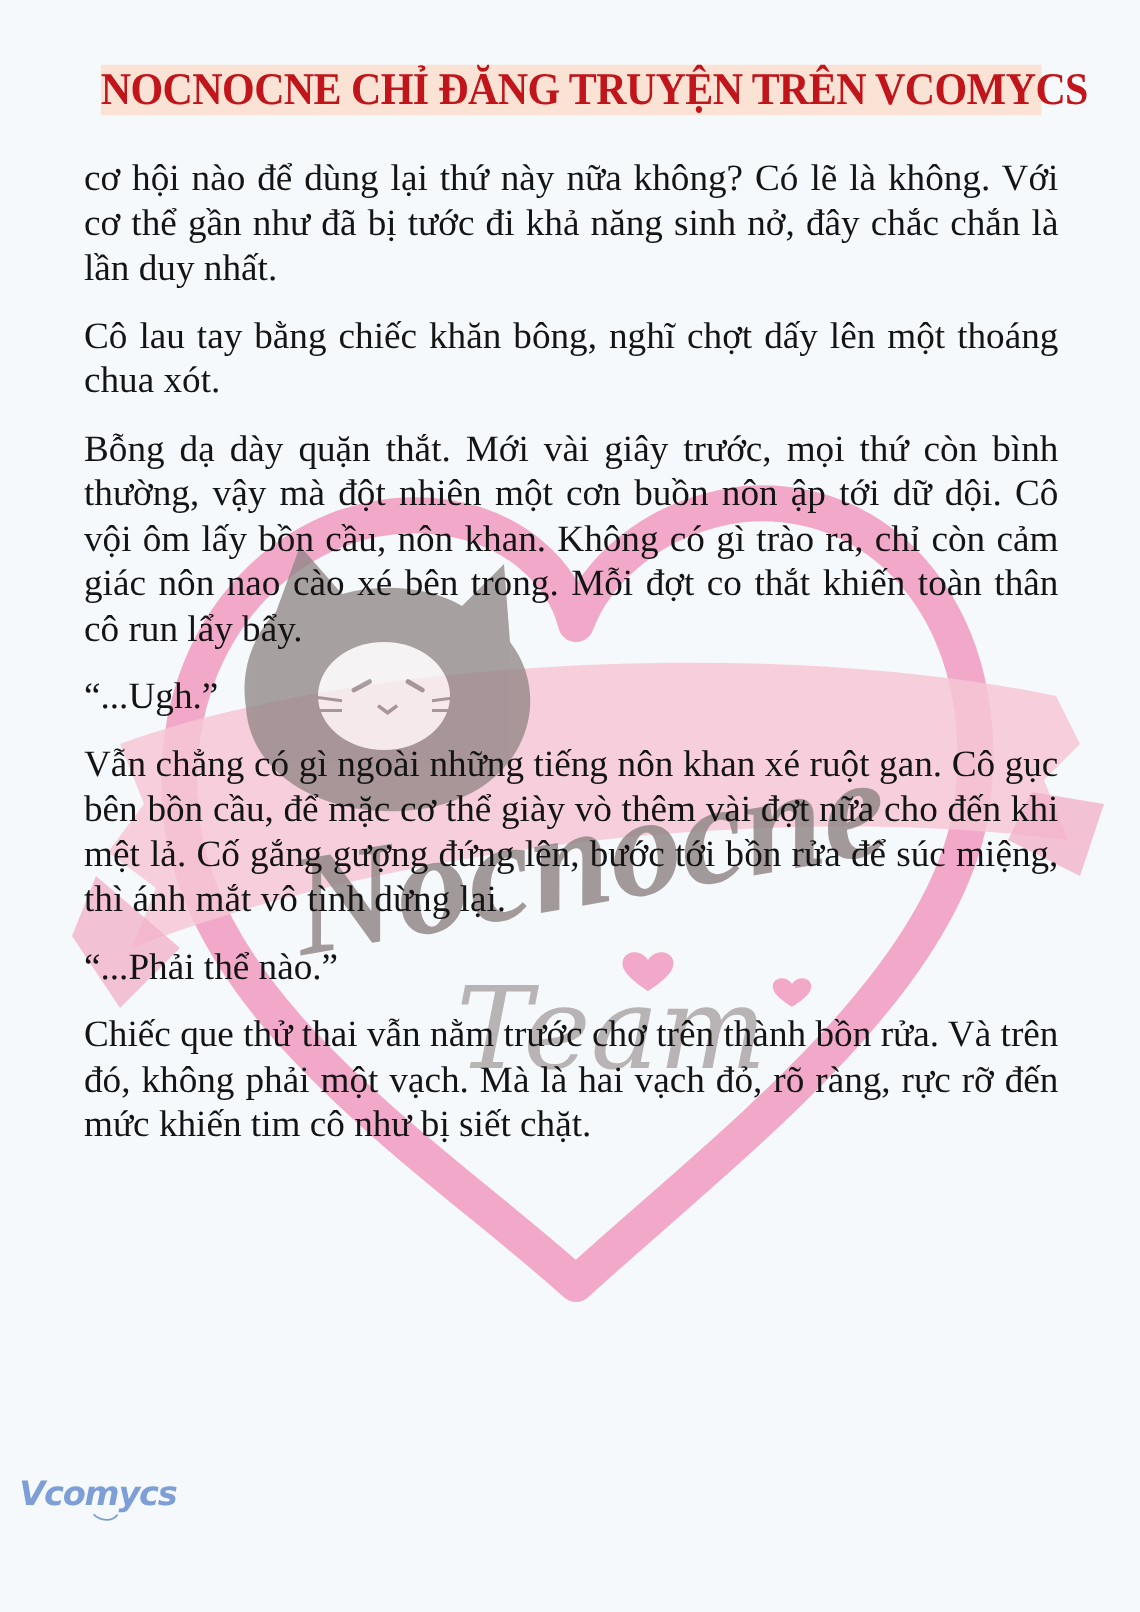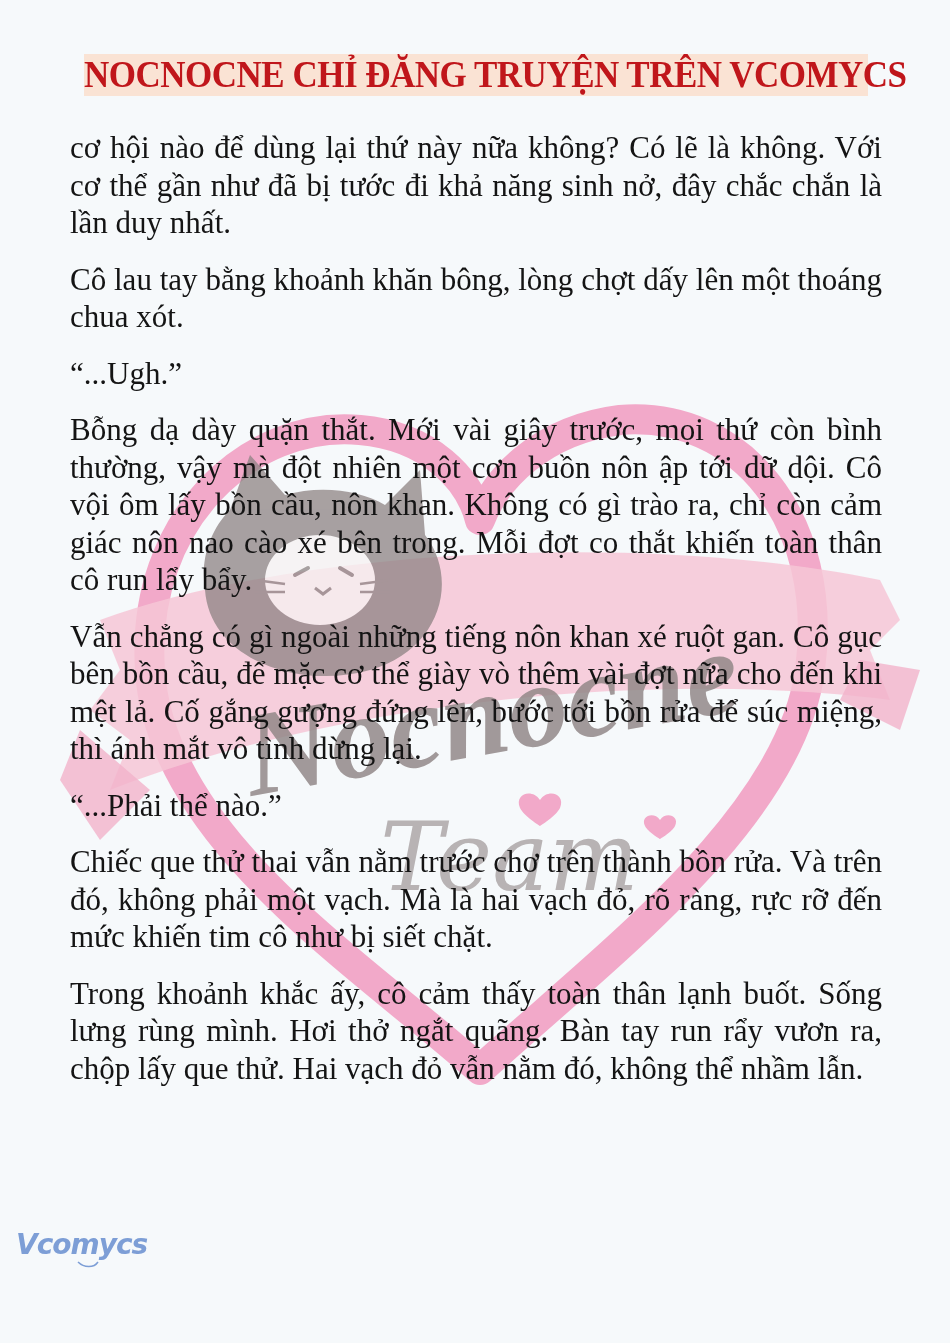--- a/index.html
+++ b/index.html
@@ -120,27 +120,26 @@
 
     <path d="M500 430 c -8 -12, -26 -6, -20 8 c 4 8, 20 18, 20 18 c 0 0, 16 -10, 20 -18 c 6 -14, -12 -20, -20 -8 Z" fill="#f2a9c9"></path>
     <path d="M620 450 c -6 -9, -20 -4, -15 6 c 3 6, 15 13, 15 13 c 0 0, 12 -7, 15 -13 c 5 -10, -9 -15, -15 -6 Z" fill="#f2a9c9"></path>
   </svg>
 
   <div class="header-banner"></div>
   <div class="header-title">NOCNOCNE CHỈ ĐĂNG TRUYỆN TRÊN VCOMYCS</div>
 
   <div class="content">
     <p class="para">cơ hội nào để dùng lại thứ này nữa không? Có lẽ là không. Với cơ thể gần như đã bị tước đi khả năng sinh nở, đây chắc chắn là lần duy nhất.</p>
-    <p class="para">Cô lau tay bằng khoảnh khăn bông, lòng chợt dấy lên một thoáng chua xót.</p>
+    <p class="para">Cô lau tay bằng chiếc khăn bông, nghĩ chợt dấy lên một thoáng chua xót.</p>
+    <p class="para">Bỗng dạ dày quặn thắt. Mới vài giây trước, mọi thứ còn bình thường, vậy mà đột nhiên một cơn buồn nôn ập tới dữ dội. Cô vội ôm lấy bồn cầu, nôn khan. Không có gì trào ra, chỉ còn cảm giác nôn nao cào xé bên trong. Mỗi đợt co thắt khiến toàn thân cô run lẩy bẩy.</p>
     <p class="para">“...Ugh.”</p>
-    <p class="para">Bỗng dạ dày quặn thắt. Mới vài giây trước, mọi thứ còn bình thường, vậy mà đột nhiên một cơn buồn nôn ập tới dữ dội. Cô vội ôm lấy bồn cầu, nôn khan. Không có gì trào ra, chỉ còn cảm giác nôn nao cào xé bên trong. Mỗi đợt co thắt khiến toàn thân cô run lẩy bẩy.</p>
     <p class="para">Vẫn chẳng có gì ngoài những tiếng nôn khan xé ruột gan. Cô gục bên bồn cầu, để mặc cơ thể giày vò thêm vài đợt nữa cho đến khi mệt lả. Cố gắng gượng đứng lên, bước tới bồn rửa để súc miệng, thì ánh mắt vô tình dừng lại.</p>
     <p class="para">“...Phải thể nào.”</p>
     <p class="para">Chiếc que thử thai vẫn nằm trước chơ trên thành bồn rửa. Và trên đó, không phải một vạch. Mà là hai vạch đỏ, rõ ràng, rực rỡ đến mức khiến tim cô như bị siết chặt.</p>
-    <p class="para">Trong khoảnh khắc ấy, cô cảm thấy toàn thân lạnh buốt. Sống lưng rùng mình. Hơi thở ngắt quãng. Bàn tay run rẩy vươn ra, chộp lấy que thử. Hai vạch đỏ vẫn nằm đó, không thể nhầm lẫn.</p>
   </div>
 
   <div class="logo">
     <span class="logo-text">Vcomycs</span>
     <svg width="130" height="44" style="position:absolute;left:0;top:0;">
       <path d="M62 34 c 6 6, 16 6, 20 0" stroke="#7d9ed6" stroke-width="1.5" fill="none"></path>
     </svg>
   </div>
 
 </div>

